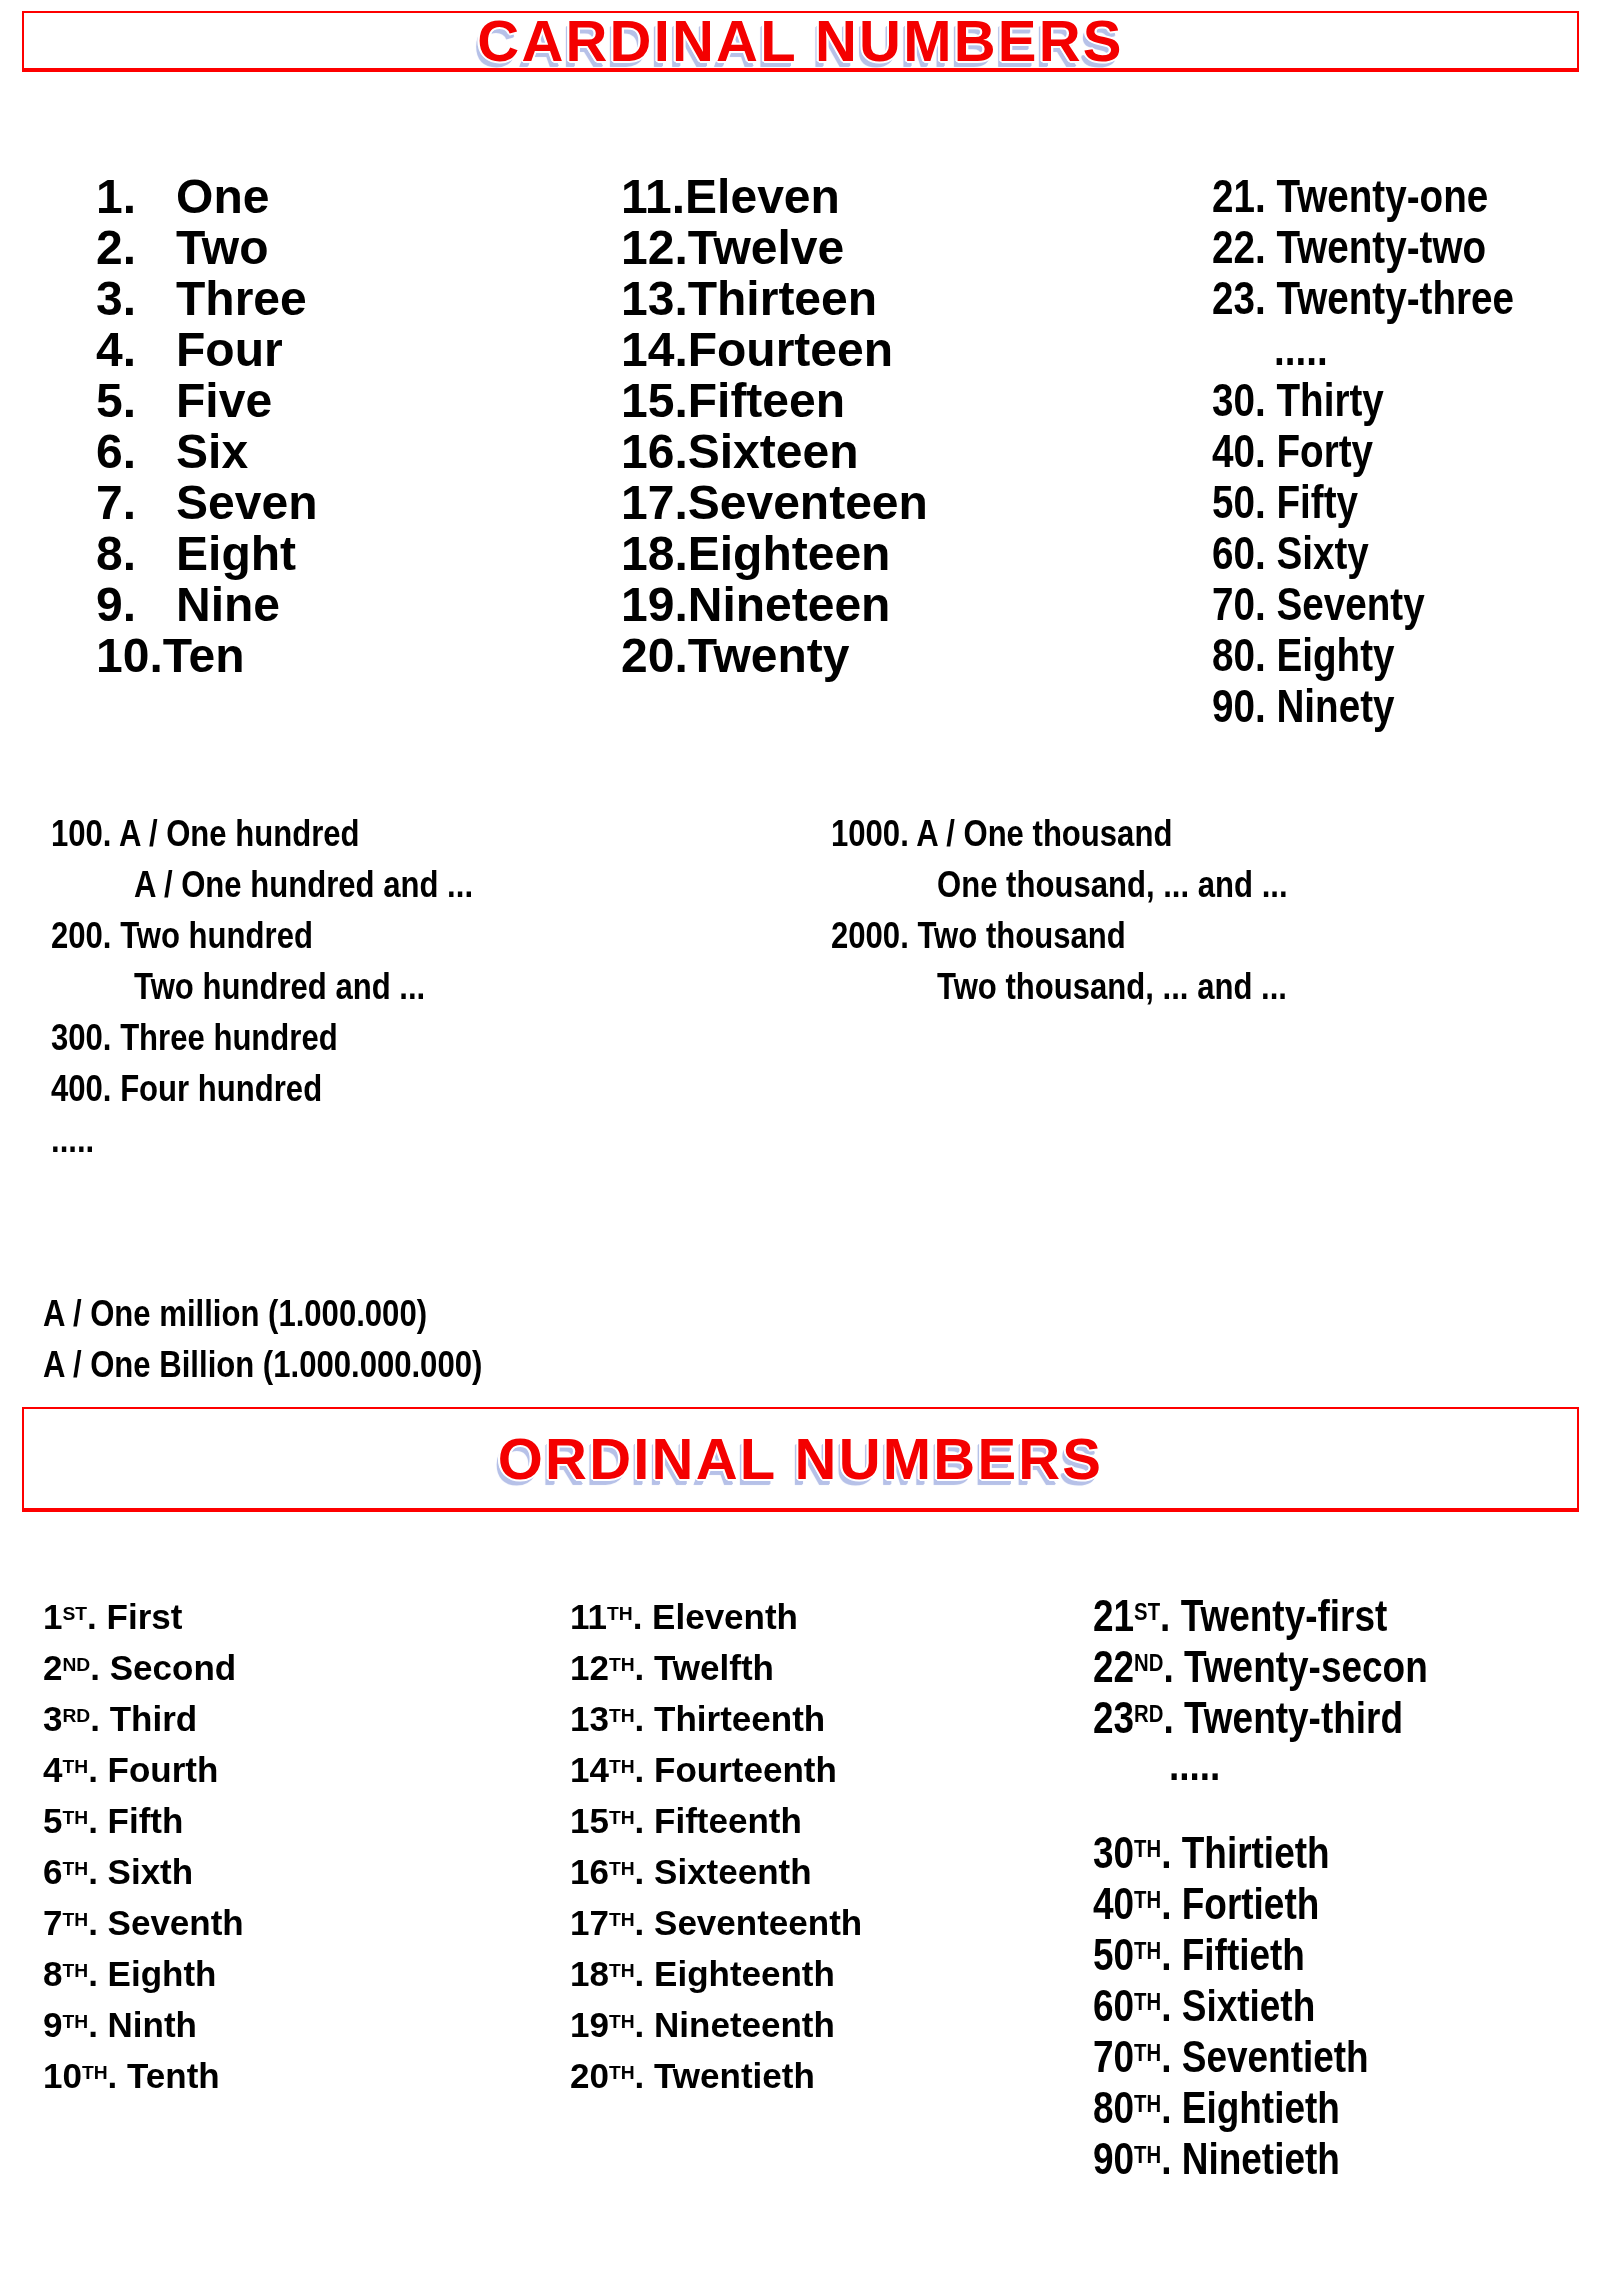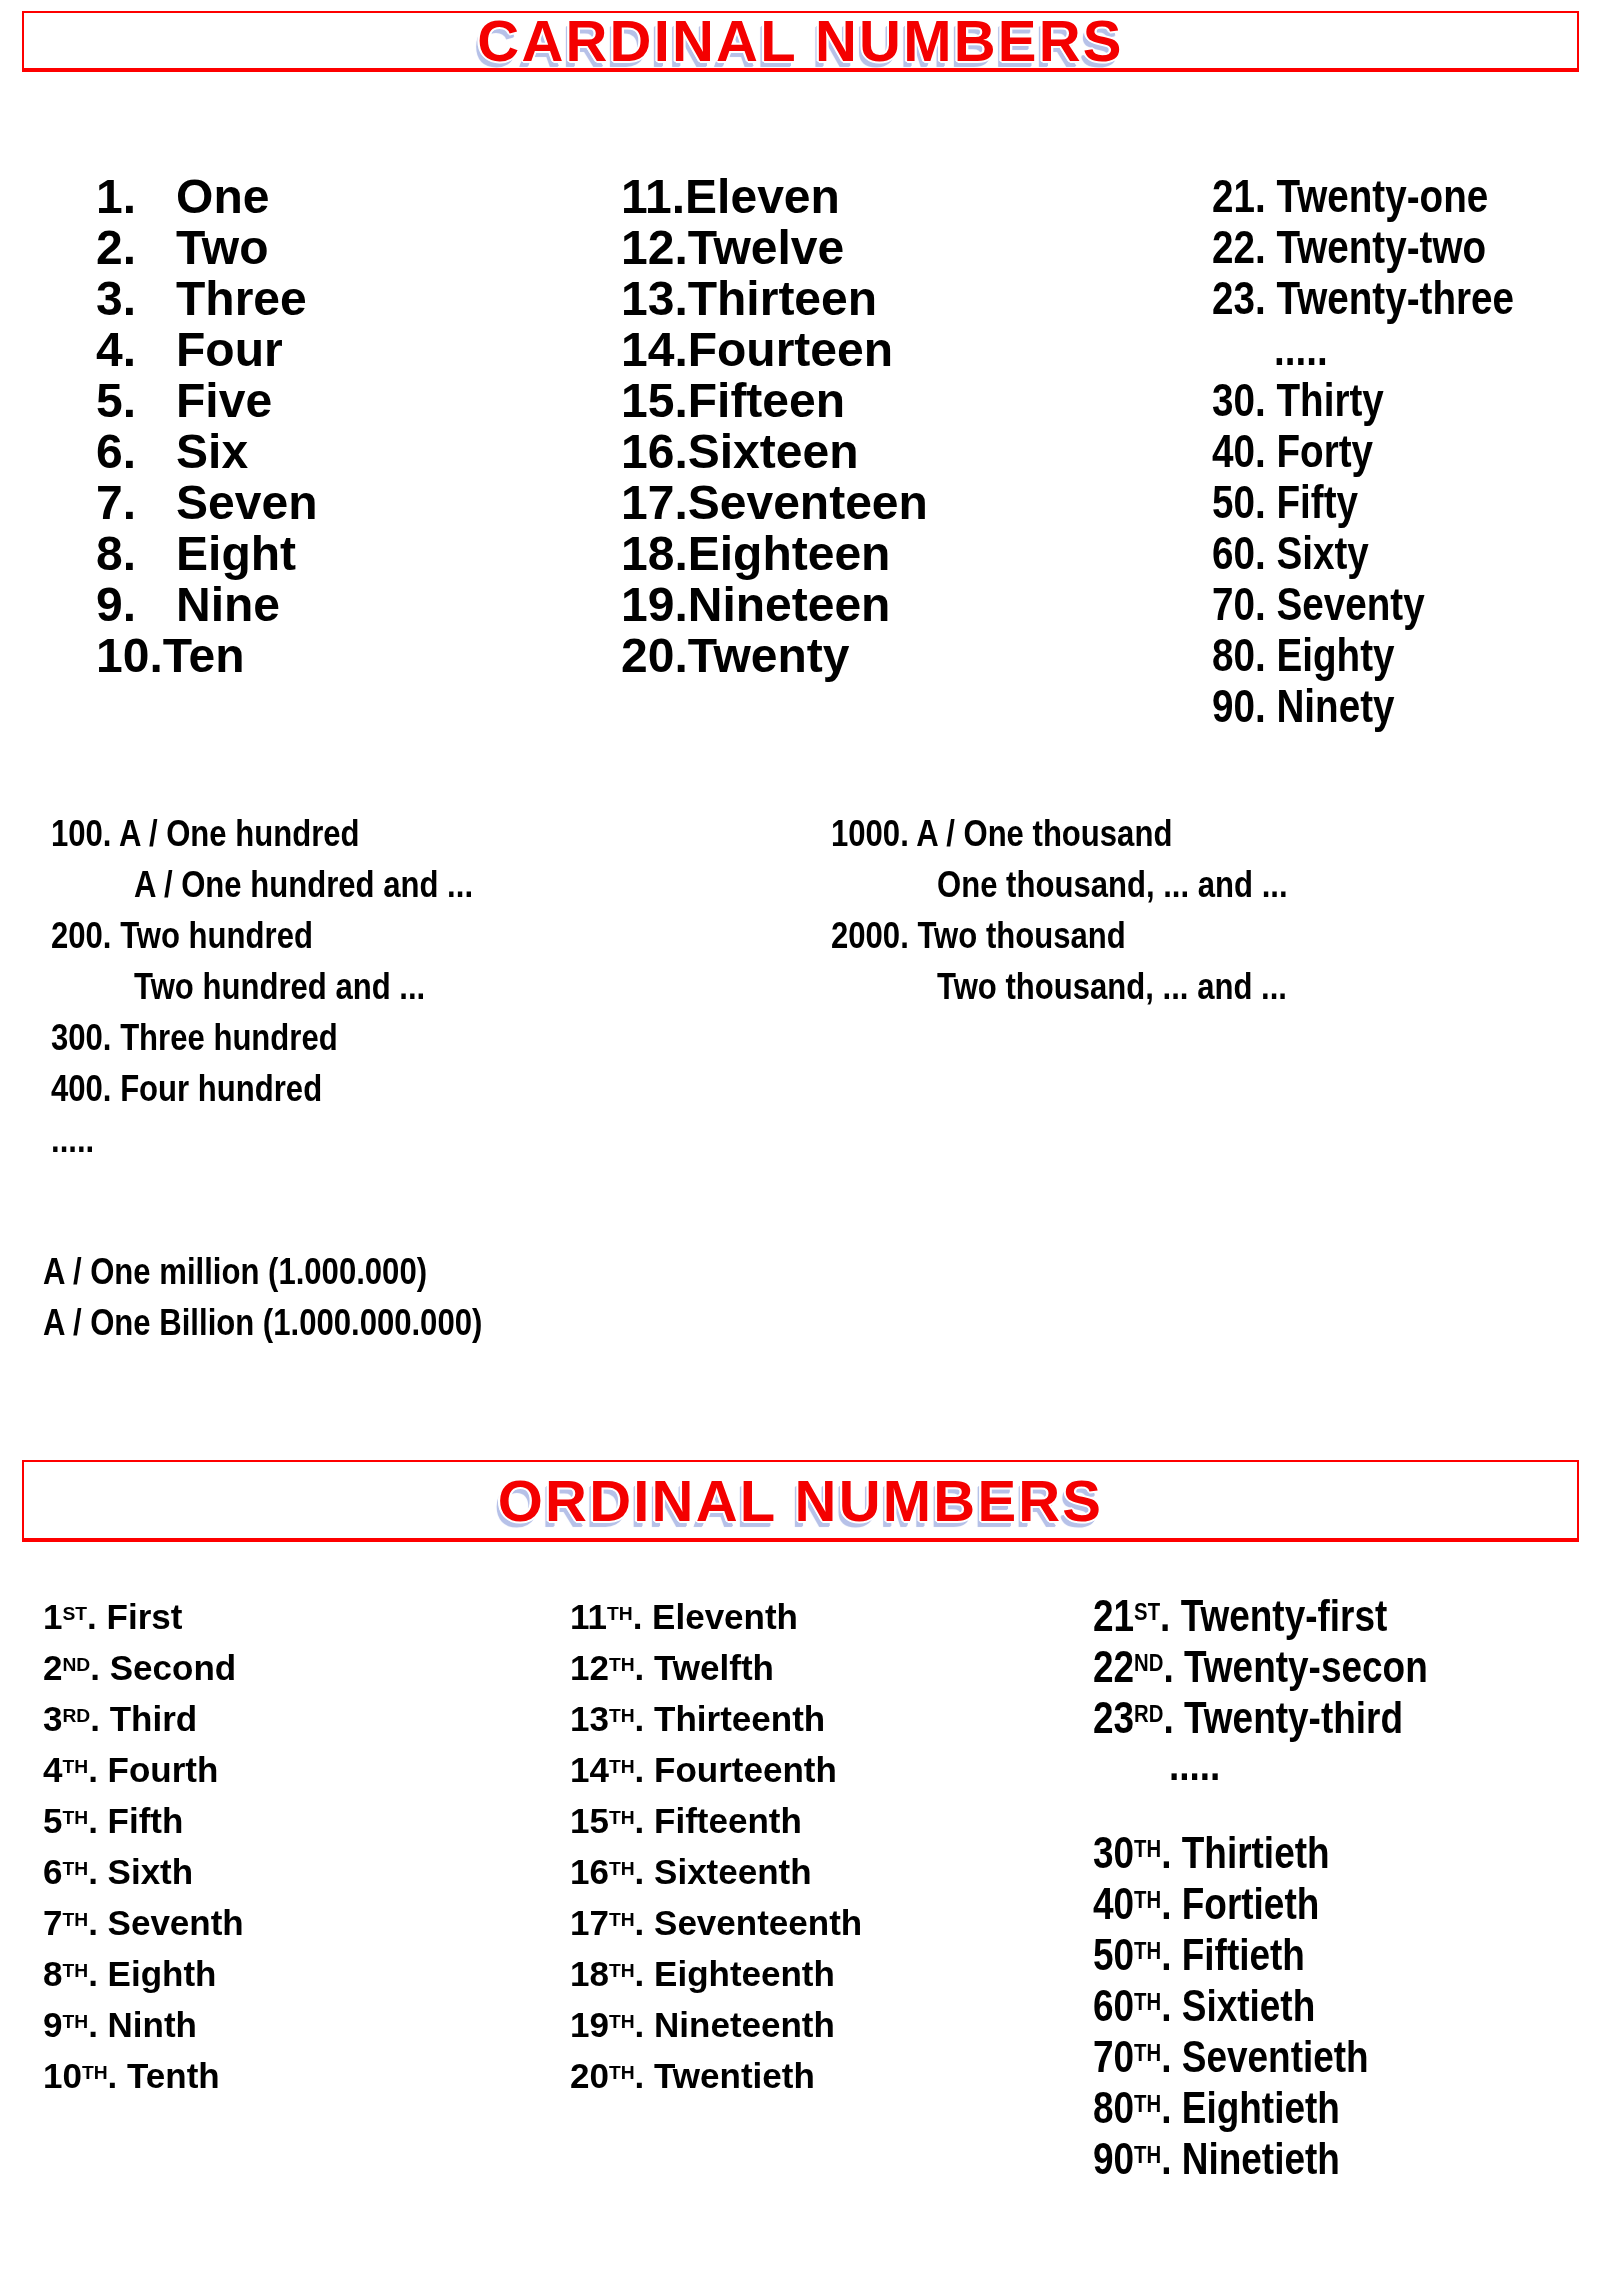--- a/index.html
+++ b/index.html
@@ -7,21 +7,21 @@
     width:1600px;height:2295px;position:relative;background:#ffffff;
     font-family:"Liberation Sans",sans-serif;font-weight:bold;color:#000;
     overflow:hidden;
   }
   .title-box{
     position:absolute;left:22px;width:1557px;box-sizing:border-box;
     border:2.2px solid #fe0000;border-top-width:2.9px;border-bottom-width:4.3px;
     display:flex;align-items:center;justify-content:center;background:#fff;
   }
   #cardinal-box{top:11px;height:61px;}
-  #ordinal-box{top:1460px;height:82px;align-items:center;}
+  #ordinal-box{top:1407px;height:105px;align-items:center;}
   .wordart{
     font-size:58px;letter-spacing:2.2px;color:#f40000;white-space:pre;
     text-shadow:
       -1.4px -1.4px 0 #fff, 1.4px -1.4px 0 #fff, -1.4px 1.4px 0 #fff, 1.4px 1.4px 0 #fff,
       -2.2px 0 0 #fff, 2.2px 0 0 #fff, 0 -2.2px 0 #fff, 0 2.2px 0 #fff,
       -2.9px 5px 0 #b6c1e8, -3.6px 5.8px 0.7px #b6c1e8;
   }
   .col{position:absolute;white-space:pre;}
   .line{line-height:51px;height:51px;}
   .inner{display:inline-block;}
@@ -32,21 +32,21 @@
   .narrow .inner{transform:scaleX(0.84);transform-origin:0 60%;}
   #cardinal-col3{font-size:46px;}
   .scale-list{font-size:37px;}
   #ordinal-col3{font-size:44px;}
   
   #cardinal-col1{left:96px;top:171px;}
   #cardinal-col2{left:621px;top:171px;}
   #cardinal-col3{left:1212px;top:171px;}
   #hundreds-col{left:51px;top:808px;}
   #thousands-col{left:831px;top:808px;}
-  #millions-col{left:43px;top:1246px;}
+  #millions-col{left:43px;top:1288px;}
   #ordinal-col1{left:43px;top:1588px;}
   #ordinal-col2{left:570px;top:1588px;}
   #ordinal-col3{left:1093px;top:1586px;}
   
   #cardinal-col3 .indent{padding-left:62px;}
   #hundreds-col .indent{padding-left:83px;}
   #thousands-col .indent{padding-left:106px;}
   #ordinal-col3 .indent{padding-left:76px;}
   .sup{font-size:0.55em;vertical-align:0.45em;}
 </style>

